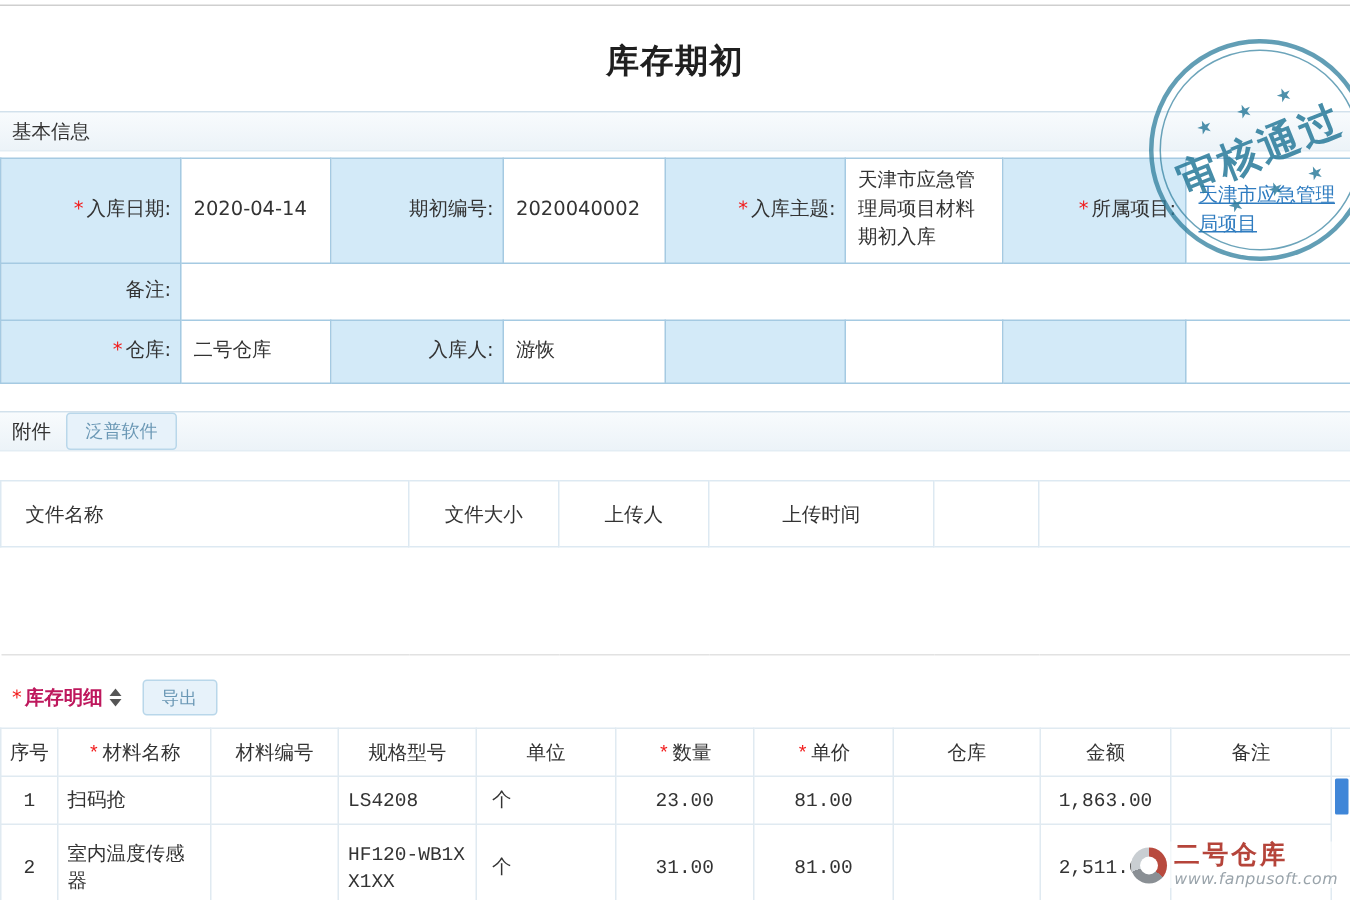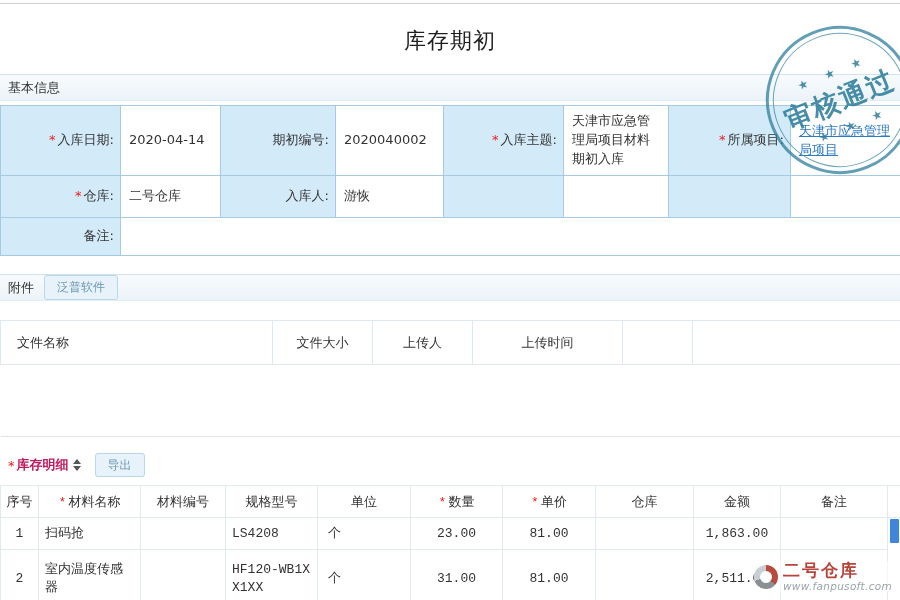--- a/index.html
+++ b/index.html
@@ -2,21 +2,21 @@
 <html><head>
 <meta charset="utf-8">
 <style>
   * { box-sizing: border-box; margin: 0; padding: 0; }
   html, body { width: 900px; height: 600px; overflow: hidden; background: #fff;
     font-family: "DejaVu Sans", "Liberation Sans", sans-serif; color: #333; }
   .page { position: relative; width: 900px; height: 600px; overflow: hidden; }
 
   .top-line { border-top: 1px solid #cfcfcf; margin-top: 3px; }
 
-  .title { text-align: center; font-size: 22px; font-weight: normal; color: #1f1f1f;
+  .title { text-align: center; font-size: 22px; font-weight: bold; color: #1f1f1f;
     padding: 22px 0 18px 0; letter-spacing: 1px; }
 
   .section-bar { height: 27px; display: flex; align-items: center; gap: 10px;
     padding-left: 8px; font-size: 13px; color: #333;
     background: linear-gradient(#f8fbfd, #ecf3f8);
     border-top: 1px solid #d2e1ec; border-bottom: 1px solid #e3edf4; }
 
   
   .form-table { width: 900px; border-collapse: collapse; table-layout: fixed;
     font-size: 13px; margin-top: 4px; }
@@ -146,39 +146,39 @@
         <span class="req">*</span><span>入库主题:</span>
       </td>
       <td class="val">天津市应急管理局项目材料期初入库</td>
       <td class="lbl">
         <span class="req">*</span><span>所属项目:</span>
       </td>
       <td class="val">
         <a class="link">天津市应急管理局项目</a>
       </td>
     </tr>
+    <tr style="height:38px">
+      <td class="lbl">
+        <span>备注:</span>
+      </td>
+      <td class="val" colspan="7"></td>
+    </tr>
     <tr style="height:42px">
       <td class="lbl">
         <span class="req">*</span><span>仓库:</span>
       </td>
       <td class="val">二号仓库</td>
       <td class="lbl">
         <span>入库人:</span>
       </td>
       <td class="val">游恢</td>
       <td class="lbl"></td>
       <td class="val"></td>
       <td class="lbl"></td>
       <td class="val"></td>
-    </tr>
-    <tr style="height:38px">
-      <td class="lbl">
-        <span>备注:</span>
-      </td>
-      <td class="val" colspan="7"></td>
     </tr>
   </tbody>
     </table>
 
   <div class="section-bar attach-bar">
     <span>附件</span>
     <button class="btn">泛普软件</button>
   </div>
 
   <table class="attach-table">

